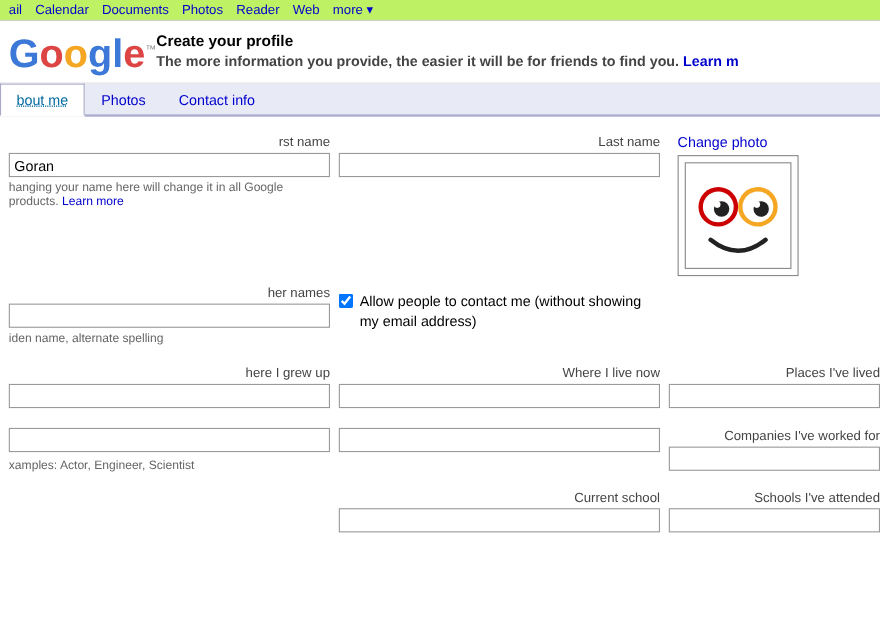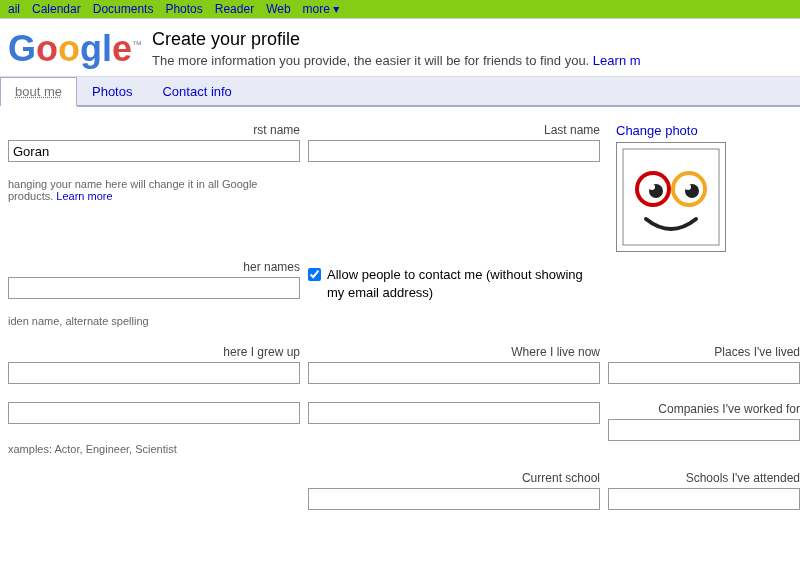--- a/index.html
+++ b/index.html
@@ -1,55 +1,54 @@
 <!DOCTYPE html>
 <html><head>
   <meta charset="utf-8">
   <style>
     * { margin: 0; padding: 0; box-sizing: border-box; }
     body { font-family: Arial, sans-serif; font-size: 13px; background: #fff; color: #000; overflow-x: hidden; }
 
     
     .top-nav {
-      background: #84cc16;
+      background: #bef264;
       border-bottom: 1px solid #ccc;
       padding: 2px 8px;
       font-size: 12px;
       color: #00c;
       display: flex;
       gap: 12px;
       align-items: center;
     }
     .top-nav a { color: #00c; text-decoration: none; }
 
     
     .header-area {
       padding: 10px 8px 8px 8px;
       display: flex;
       align-items: flex-start;
-      gap: 10px;
       border-bottom: 1px solid #ddd;
     }
     .google-logo {
       font-size: 36px;
       font-weight: bold;
       line-height: 1;
       margin-top: 2px;
     }
     .google-logo .g1 { color: #3c78d8; }
     .google-logo .o1 { color: #d44; }
     .google-logo .o2 { color: #f5a623; }
     .google-logo .g2 { color: #3c78d8; }
     .google-logo .l  { color: #3c78d8; }
     .google-logo .e  { color: #d44; }
     .google-logo sup { font-size: 10px; color: #888; font-weight: normal; vertical-align: super; }
 
     .header-text { flex: 1; }
-    .header-text h2 { font-size: 18px; font-weight: normal; color: #000; margin-bottom: 3px; }
-    .header-text p { font-size: 13px; color: #444; }
+    .header-text h2 { font-size: 14px; font-weight: bold; color: #000; margin-bottom: 3px; }
+    .header-text p { font-size: 13px; color: #444; font-weight: bold; }
     .header-text p a { color: #00c; text-decoration: none; }
 
     
     .tabs {
       display: flex;
       border-bottom: 2px solid #aac;
       background: #e8eaf6;
       padding: 0 0 0 0;
     }
     .tab {
@@ -58,21 +57,21 @@
       cursor: pointer;
       border: 1px solid transparent;
       margin-bottom: -2px;
       color: #00c;
       text-decoration: none;
     }
     .tab.active {
       background: #fff;
       border: 1px solid #aac;
       border-bottom: 2px solid #fff;
-      color: #737373;
+      color: #0369a1;
       font-weight: normal;
       text-decoration: underline;
       text-decoration-style: dotted;
     }
 
     
     .form-area {
       padding: 12px 8px;
     }
 
@@ -92,21 +91,21 @@
       height: 22px;
       border: 1px solid #999;
       padding: 2px 4px;
       font-size: 13px;
       background: #fff;
     }
 
     .form-hint {
       font-size: 11px;
       color: #666;
-      margin-top: 16px;
+      margin-top: 4px;
     }
 
     .form-hint a { color: #00c; text-decoration: none; }
 
     
     .name-row {
       display: grid;
       grid-template-columns: 300px 300px 200px;
       gap: 0;
       margin-bottom: 4px;
@@ -153,21 +152,21 @@
 
     
     .smiley {
       width: 100px;
       height: 100px;
     }
 
     .examples-text {
       font-size: 11px;
       color: #666;
-      margin-top: 19px;
+      margin-top: 6px;
     }
   </style>
 </head>
 <body>
 
 <div class="top-nav">
   <a href="#">ail</a>
   <a href="#">Calendar</a>
   <a href="#">Documents</a>
   <a href="#">Photos</a>

